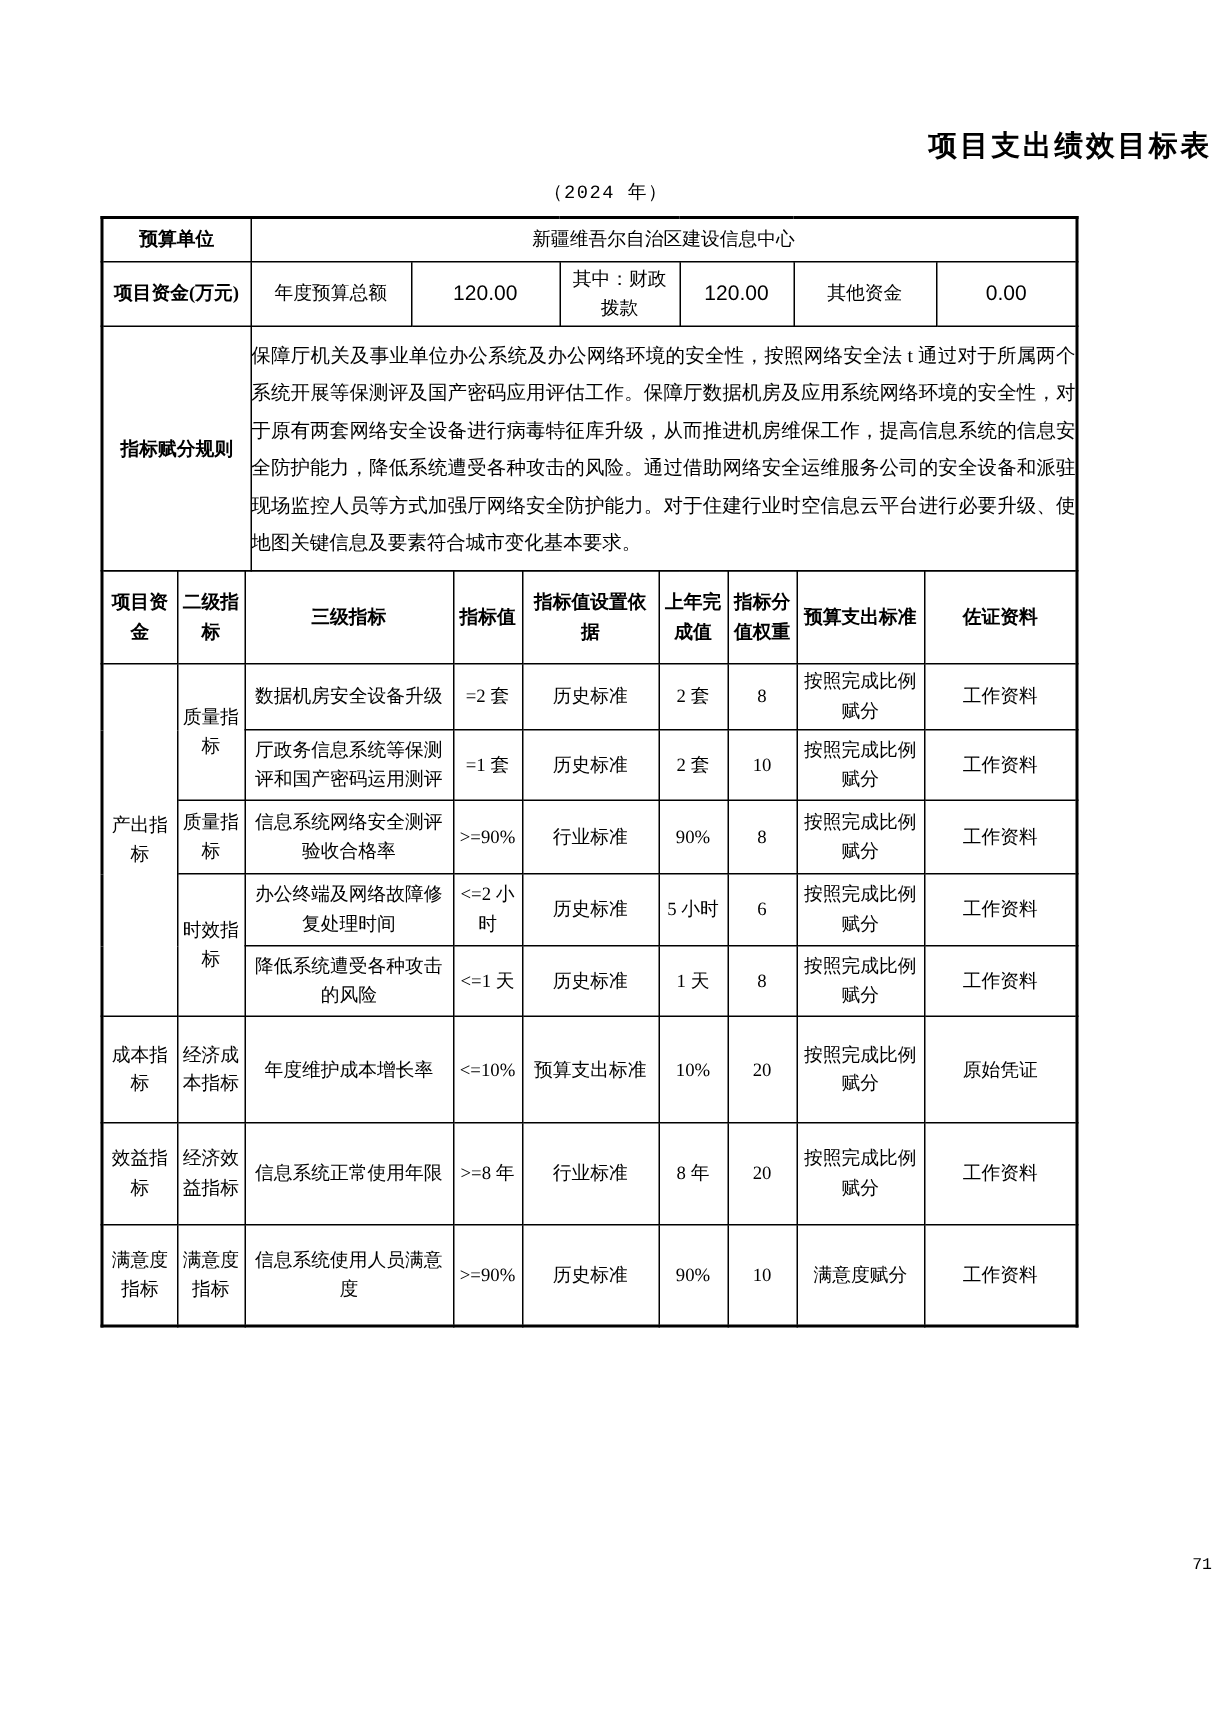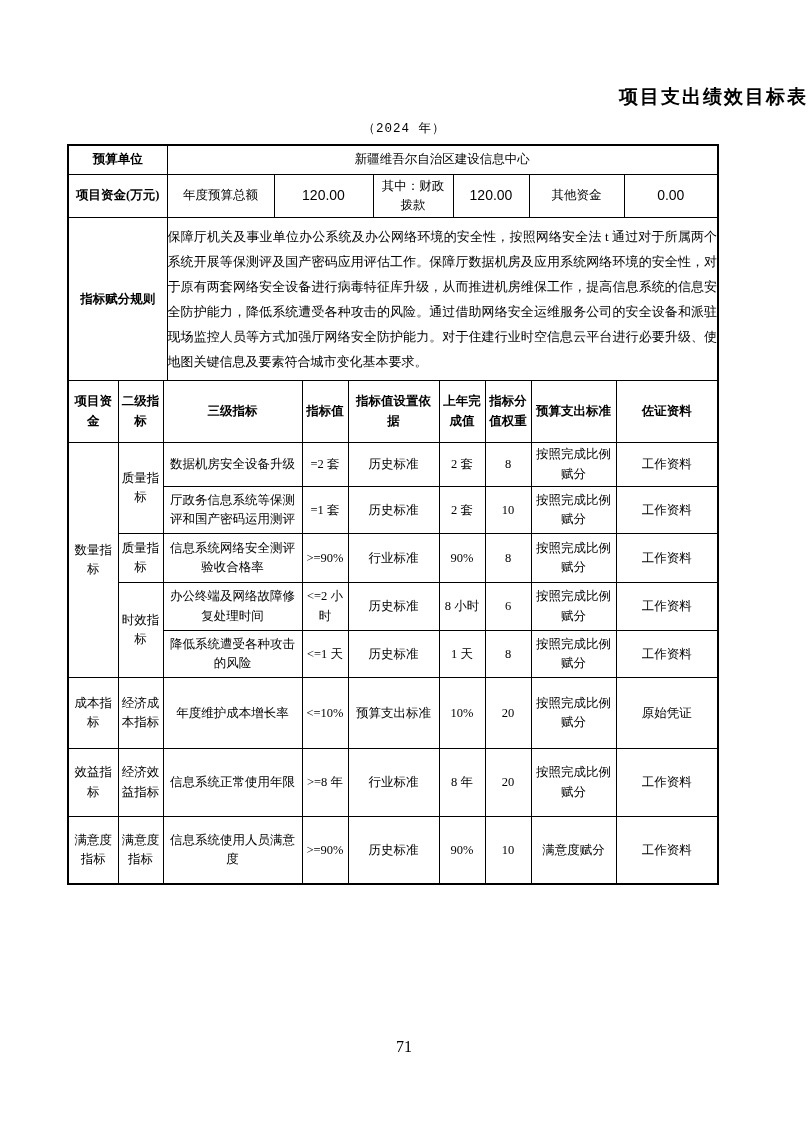--- a/index.html
+++ b/index.html
@@ -48,23 +48,23 @@
   tr.ir1 td { height:39px; }
   tr.ir2 td { height:42px; }
   tr.ir3 td { height:44px; }
   tr.ir4 td { height:43px; }
   tr.ir5 td { height:42px; }
   tr.ir6 td { height:66px; }
   tr.ir7 td { height:63px; }
   tr.ir8 td { height:62px; }
   .page-number {
     position:absolute; top:1038px; left:0;
-    width:100%; text-align:center;
-    font-family:Liberation Serif, serif;
-    font-size:16px;
+    width:100%; text-align:right;
+    font-family:Liberation Mono, monospace;
+    font-size:11px;
   }
 </style>
 </head>
 <body>
 
 <div class="doc-title">项目支出绩效目标表</div>
 <div class="doc-subtitle">（2024 年）</div>
 
 <div class="tbl-wrap">
 
@@ -117,21 +117,21 @@
       <td class="b">二级指标</td>
       <td class="b">三级指标</td>
       <td class="b">指标值</td>
       <td class="b">指标值设置依据</td>
       <td class="b">上年完成值</td>
       <td class="b">指标分值权重</td>
       <td class="b">预算支出标准</td>
       <td class="b">佐证资料</td>
     </tr>
     <tr class="ir1">
-      <td rowspan="5">数量指标</td>
+      <td rowspan="5">产出指标</td>
       <td rowspan="2">质量指标</td>
       <td>数据机房安全设备升级</td>
       <td class="vcell">=2 套</td>
       <td>历史标准</td>
       <td>2 套</td>
       <td>8</td>
       <td>按照完成比例赋分</td>
       <td>工作资料</td>
     </tr>
     <tr class="ir2">
@@ -151,21 +151,21 @@
       <td>90%</td>
       <td>8</td>
       <td>按照完成比例赋分</td>
       <td>工作资料</td>
     </tr>
     <tr class="ir4">
       <td rowspan="2">时效指标</td>
       <td>办公终端及网络故障修复处理时间</td>
       <td class="vcell">&lt;=2 小时</td>
       <td>历史标准</td>
-      <td>8 小时</td>
+      <td>5 小时</td>
       <td>6</td>
       <td>按照完成比例赋分</td>
       <td>工作资料</td>
     </tr>
     <tr class="ir5">
       <td>降低系统遭受各种攻击的风险</td>
       <td class="vcell">&lt;=1 天</td>
       <td>历史标准</td>
       <td>1 天</td>
       <td>8</td>

